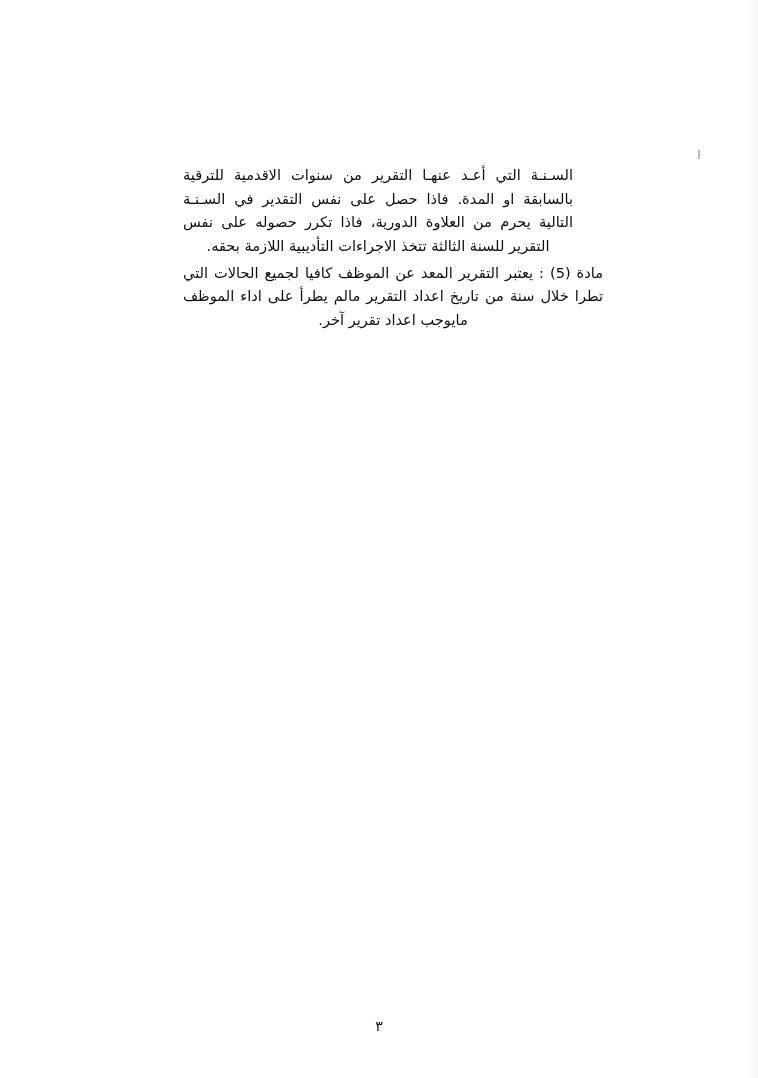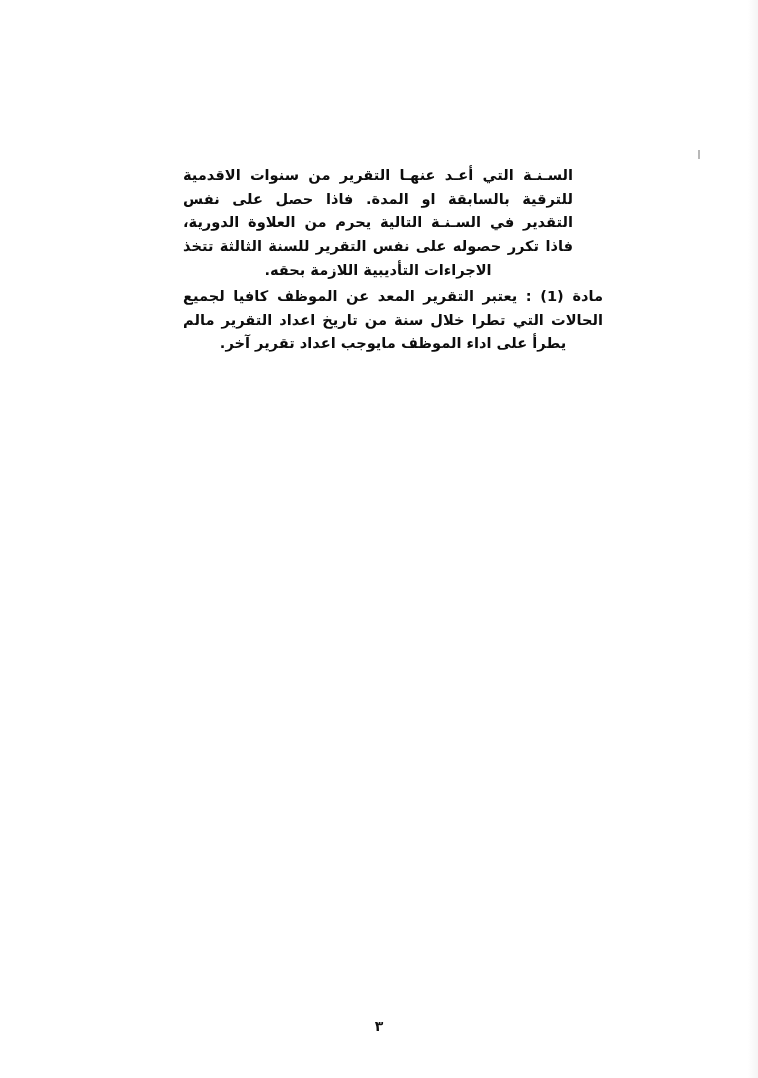--- a/index.html
+++ b/index.html
@@ -12,21 +12,20 @@
     height: 1078px;
     position: relative;
     font-family: "DejaVu Sans", sans-serif;
     color: #111111;
     overflow: hidden;
   }
   .page {
     position: absolute;
     inset: 0;
     background: #ffffff;
-    font-weight: bold;
   }
   
   .scan-edge {
     position: absolute;
     top: 0;
     right: 0;
     width: 10px;
     height: 100%;
     background: linear-gradient(to left, rgba(0,0,0,0.045), rgba(0,0,0,0));
     pointer-events: none;
@@ -82,18 +81,18 @@
 </head>
 <body>
 
 <div class="page">
 
   <div class="scan-edge"></div>
   <div class="scan-mark"></div>
 
   <div class="body-block">
     <p class="para justified">السـنـة التي أعـد عنهـا التقرير من سنوات الاقدمية للترقية بالسابقة او المدة. فاذا حصل على نفس التقدير في السـنـة التالية يحرم من العلاوة الدورية، فاذا تكرر حصوله على نفس التقرير للسنة الثالثة تتخذ الاجراءات التأديبية اللازمة بحقه.</p>
-    <p class="para article">مادة (1) : يعتبر التقرير المعد عن الموظف كافيا لجميع الحالات التي تطرا خلال سنة من تاريخ اعداد التقرير مالم يطرأ على اداء الموظف مايوجب اعداد تقرير آخر.</p>
+    <p class="para article">مادة (5) : يعتبر التقرير المعد عن الموظف كافيا لجميع الحالات التي تطرا خلال سنة من تاريخ اعداد التقرير مالم يطرأ على اداء الموظف مايوجب اعداد تقرير آخر.</p>
   </div>
 
   <div class="page-number">٣</div>
 
 </div>
 
 </body></html>

